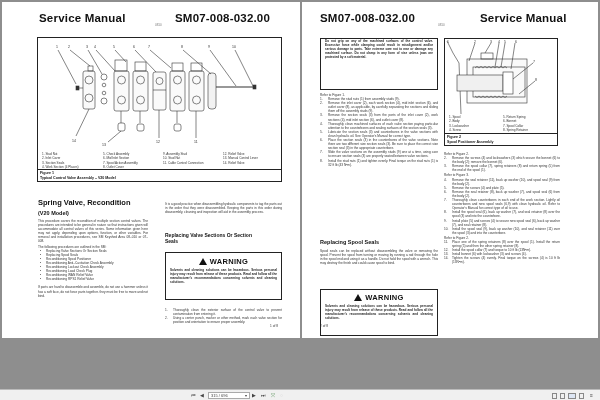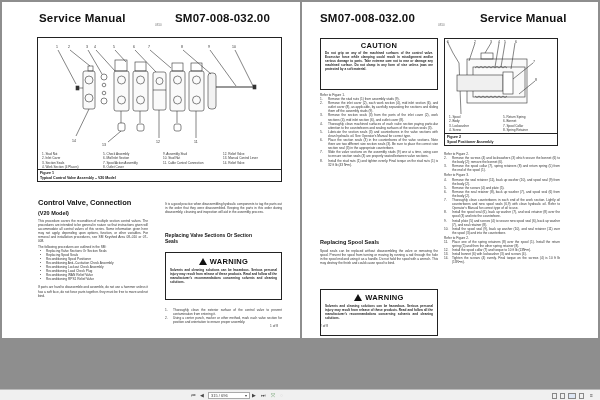--- a/index.html
+++ b/index.html
@@ -149,21 +149,21 @@
         <div>12. Relief Valve</div>
         <div>13. Manual Control Lever</div>
         <div>14. Relief Valve</div>
       </div>
       <div class="figcap">
         <div>Figure 1</div>
         <div>Typical Control Valve Assembly – V20 Model</div>
       </div>
     </div>
 
-    <div class="h1" style="left:36px;top:196px;">Control Valve, Connection</div>
+    <div class="h1" style="left:36px;top:196px;">Spring Valve, Recondition</div>
     <div class="h2" style="left:36px;top:208px;font-size:5.5px;">(V20 Model)</div>
 
     <div class="para" style="left:36px;top:217px;width:110px;">
       <p>This procedure covers the recondition of multiple section control valves. The procedures are intended to be general in nature so that instructions given will accommodate all control valves of this series. Some information given here may not apply, depending upon options, function, or other variables. For removal and installation procedures, see SM Keyshed Area 08–010 or 07–008.</p>
       <p style="margin-top:1px;">The following procedures are outlined in the SM:</p>
       <ul>
         <li>Replacing Valve Sections Or Section Seals</li>
         <li>Replacing Spool Seals</li>
         <li>Reconditioning Spool Positioner</li>
         <li>Reconditioning Anti–Cavitation Check Assembly</li>
@@ -192,21 +192,20 @@
 
     <div class="pnum" style="left:268px;">1 of 8</div>
   </div>
 
   <div class="page right">
     <div class="hdr big" style="left:18px;">SM07-008-032.00</div>
     <div class="hdr" style="left:136px;top:14px;"><span class="tiny">0810</span></div>
     <div class="hdr big" style="left:178px;">Service Manual</div>
 
     <div class="note" style="left:18px;top:36px;width:118px;height:52px;">
-      <div class="t" style="margin-top:2px;margin-bottom:1px;">CAUTION</div>
       <div class="b">Do not grip on any of the machined surfaces of the control valve. Excessive force while clamping could result in misalignment and/or serious damage to parts. Take extreme care not to mar or damage any machined surface. Do not clamp in any form of vise unless jaws are protected by a soft material.</div>
     </div>
 
     <div class="para" style="left:18px;top:91px;width:118px;">
       <p>Refer to Figure 1.</p>
       <ol>
         <li><span class="n">1.</span><span>Remove the stud nuts (1) from assembly studs (9).</span></li>
         <li><span class="n">2.</span><span>Remove the inlet cover (2), each work section (4), mid inlet section (6), and outlet cover (8), as applicable, by carefully separating the sections and sliding them off the assembly studs (9).</span></li>
         <li><span class="n">3.</span><span>Remove the section seals (3) from the ports of the inlet cover (2), work sections (4), mid inlet section (6), and outlet cover (8).</span></li>
         <li><span class="n">4.</span><span>Thoroughly clean machined surfaces of each valve section paying particular attention to the counterbores and sealing surfaces of the section seals (3).</span></li>

